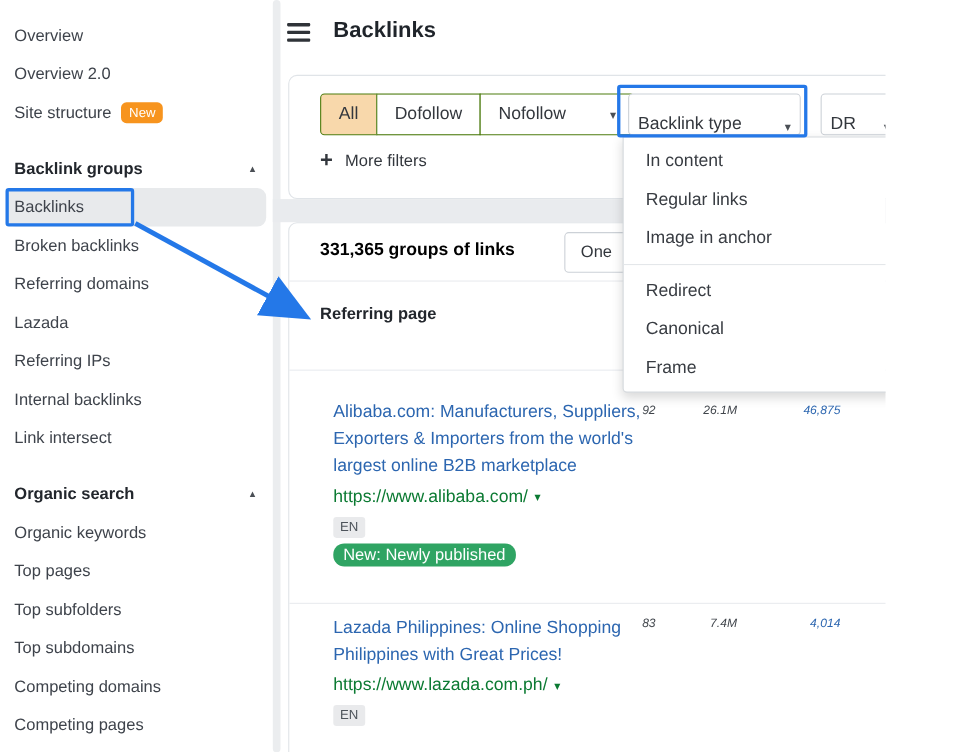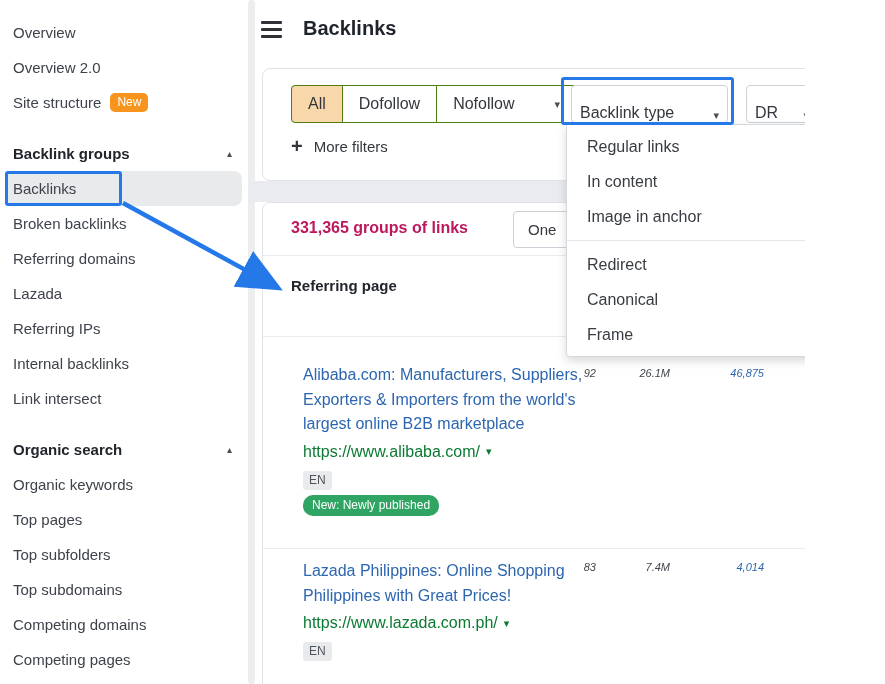--- a/index.html
+++ b/index.html
@@ -61,41 +61,41 @@
   .plus-icon { font-size:20px; margin-right:11px; color:#33373d; font-weight:bold; line-height:20px; }
 
   .gap-strip { position:absolute; left:248px; top:181px; width:637px; height:21px; background:#e9ebee; }
 
   
   .results-panel {
     position:absolute; left:262px; top:202px; width:700px; height:500px;
     background:#fff; border:1px solid #e0e4e8; border-radius:8px;
   }
   .count-row { position:absolute; left:0; top:0; width:100%; height:53px; border-bottom:1px solid #e9ecef; }
-  .count-text { position:absolute; left:28px; top:16px; font-size:16px; font-weight:bold; color:#be185d; white-space:nowrap; }
+  .count-text { position:absolute; left:28px; top:16px; font-size:16px; font-weight:bold; color:#000000; white-space:nowrap; }
   .one-btn {
     position:absolute; left:250px; top:8px; width:150px; height:37px; border:1px solid #ccd1d7;
     border-radius:4px; background:#fff; font-size:15px; color:#33373d; text-align:left;
     padding-left:14px; cursor:pointer; white-space:nowrap; overflow:hidden; font-family:inherit;
   }
   .thead { position:absolute; left:0; top:53px; width:100%; height:81px; border-bottom:1px solid #e9ecef; }
   .th-referring { position:absolute; left:28px; top:21px; font-size:15px; font-weight:bold; color:#22262c; }
   .row { position:absolute; left:0; width:100%; }
   .row1 { top:134px; height:212px; border-bottom:1px solid #e9ecef; }
   .row2 { top:346px; height:200px; }
   .rp { position:absolute; left:40px; width:280px; }
   .row1 .rp { top:26px; } .row2 .rp { top:10px; }
   .row-title { font-size:16px; line-height:24.5px; color:#2c66b0; cursor:pointer; text-decoration:none; display:block; }
   .url-line { margin-top:3px; font-size:16px; color:#0b7a32; height:24px; display:flex; align-items:center; }
   .url-domain { font-weight:normal; }
   .url-caret { color:#0b7a32; font-size:11px; margin-left:6px; cursor:pointer; }
   .badge-line { margin-top:6px; }
   .badge-line2 { margin-top:5px; }
   .lang-badge { display:inline-block; background:#e9eaec; color:#4e545b; font-size:12px; padding:2px 6px; border-radius:3px; line-height:15px; }
-  .pub-badge { display:inline-block; background:#2fa463; color:#fff; font-size:12px; padding:3px 9px; border-radius:10px; line-height:15px; }
+  .pub-badge { display:inline-block; background:#2fa463; color:#fff; font-size:15px; padding:3px 9px; border-radius:10px; line-height:15px; }
   .m { position:absolute; font-size:11px; text-align:right; white-space:nowrap;font-style:italic; }
   .row1 .m { top:30px; } .row2 .m { top:12px; }
   .m1 { left:285px; width:48px; } .m2 { left:345px; width:62px; }
   .m3 { left:421px; width:80px; } .m4 { left:535px; width:80px; }
   .m-gray { color:#41464c; } .m-blue { color:#2c66b0; cursor:pointer; }
 
   
   .dropdown {
     position:absolute; left:566px; top:124px; width:310px; background:#fff;
     border:1px solid #d5d9dd; border-radius:0 0 4px 4px; padding:4px 0;
@@ -250,22 +250,22 @@
         <div class="badge-line"><span class="lang-badge">EN</span></div>
       </div>
       <span class="m m1 m-gray">83</span>
       <span class="m m2 m-gray">7.4M</span>
       <span class="m m3 m-blue">4,014</span>
       <span class="m m4 m-blue">26</span>
     </div>
   </section>
 
   <div class="dropdown">
+    <div class="dd-item">In content</div>
     <div class="dd-item">Regular links</div>
-    <div class="dd-item">In content</div>
     <div class="dd-item">Image in anchor</div>
     <div class="dd-divider"></div>
     <div class="dd-item">Redirect</div>
     <div class="dd-item">Canonical</div>
     <div class="dd-item">Frame</div>
   </div>
 
   <div class="anno-box anno-backlinks"></div>
   <div class="anno-box anno-backlink-type"></div>
   <svg class="anno-arrow" width="180" height="110" viewBox="0 0 180 110">

